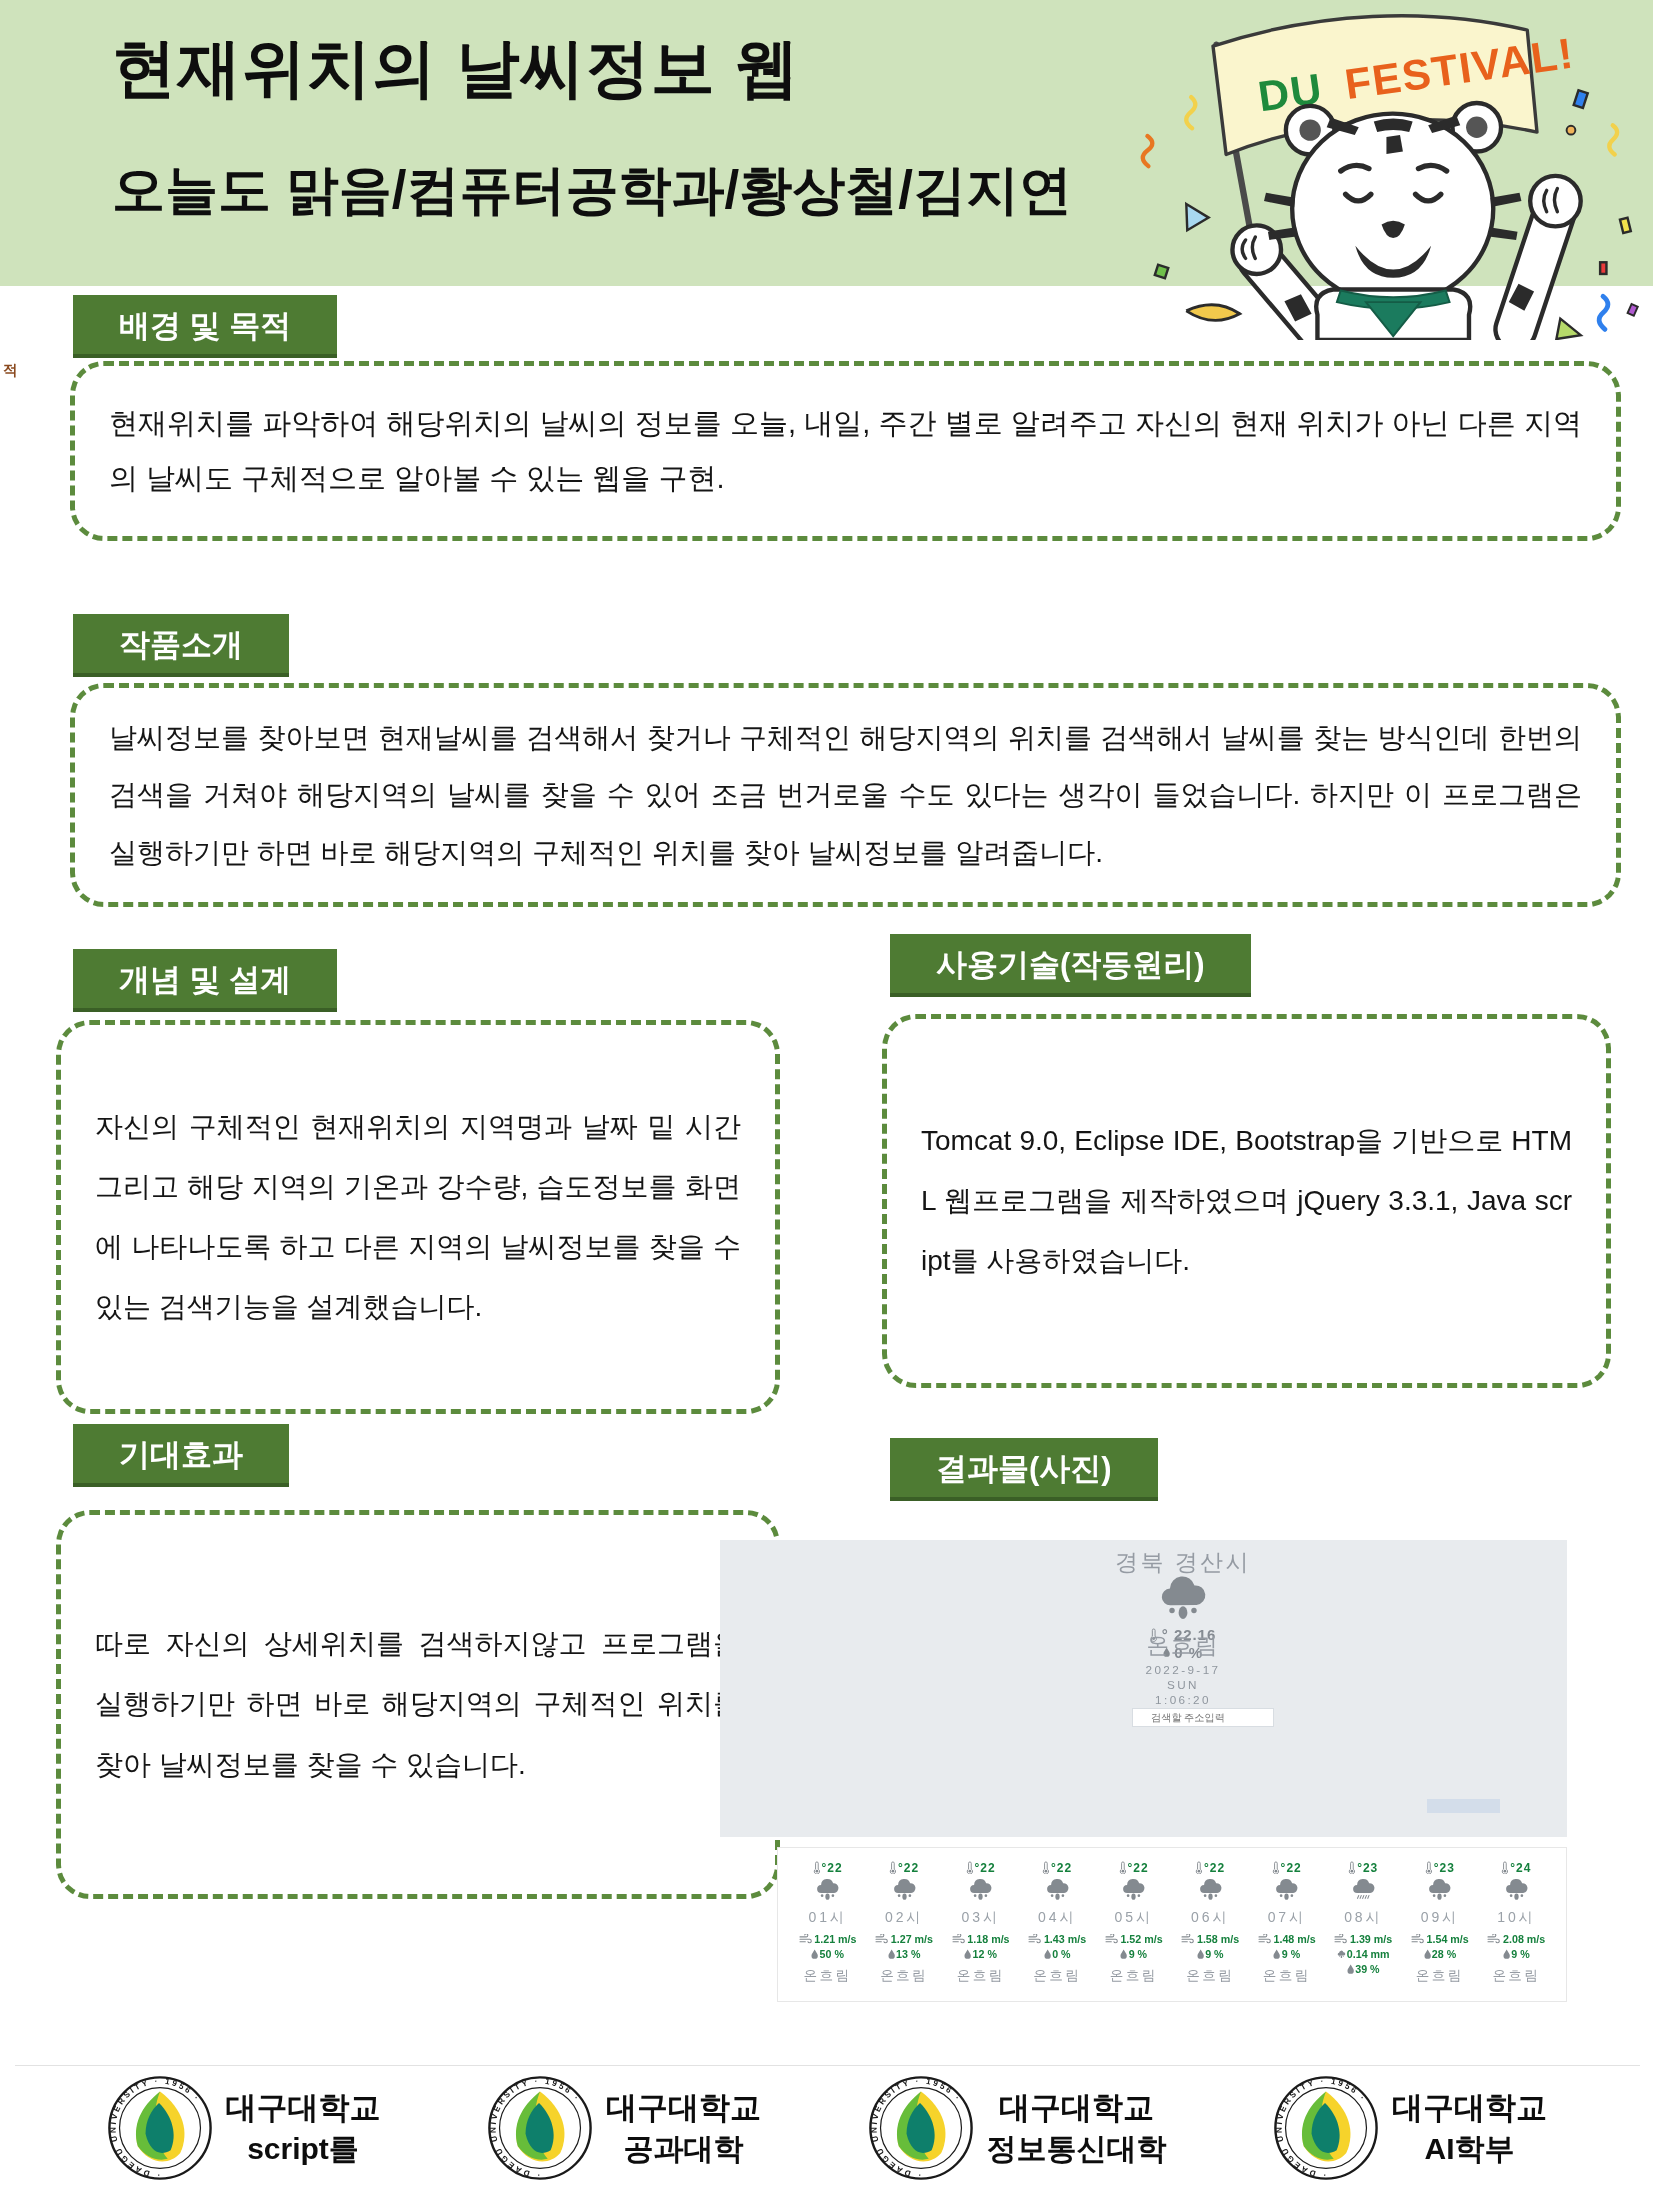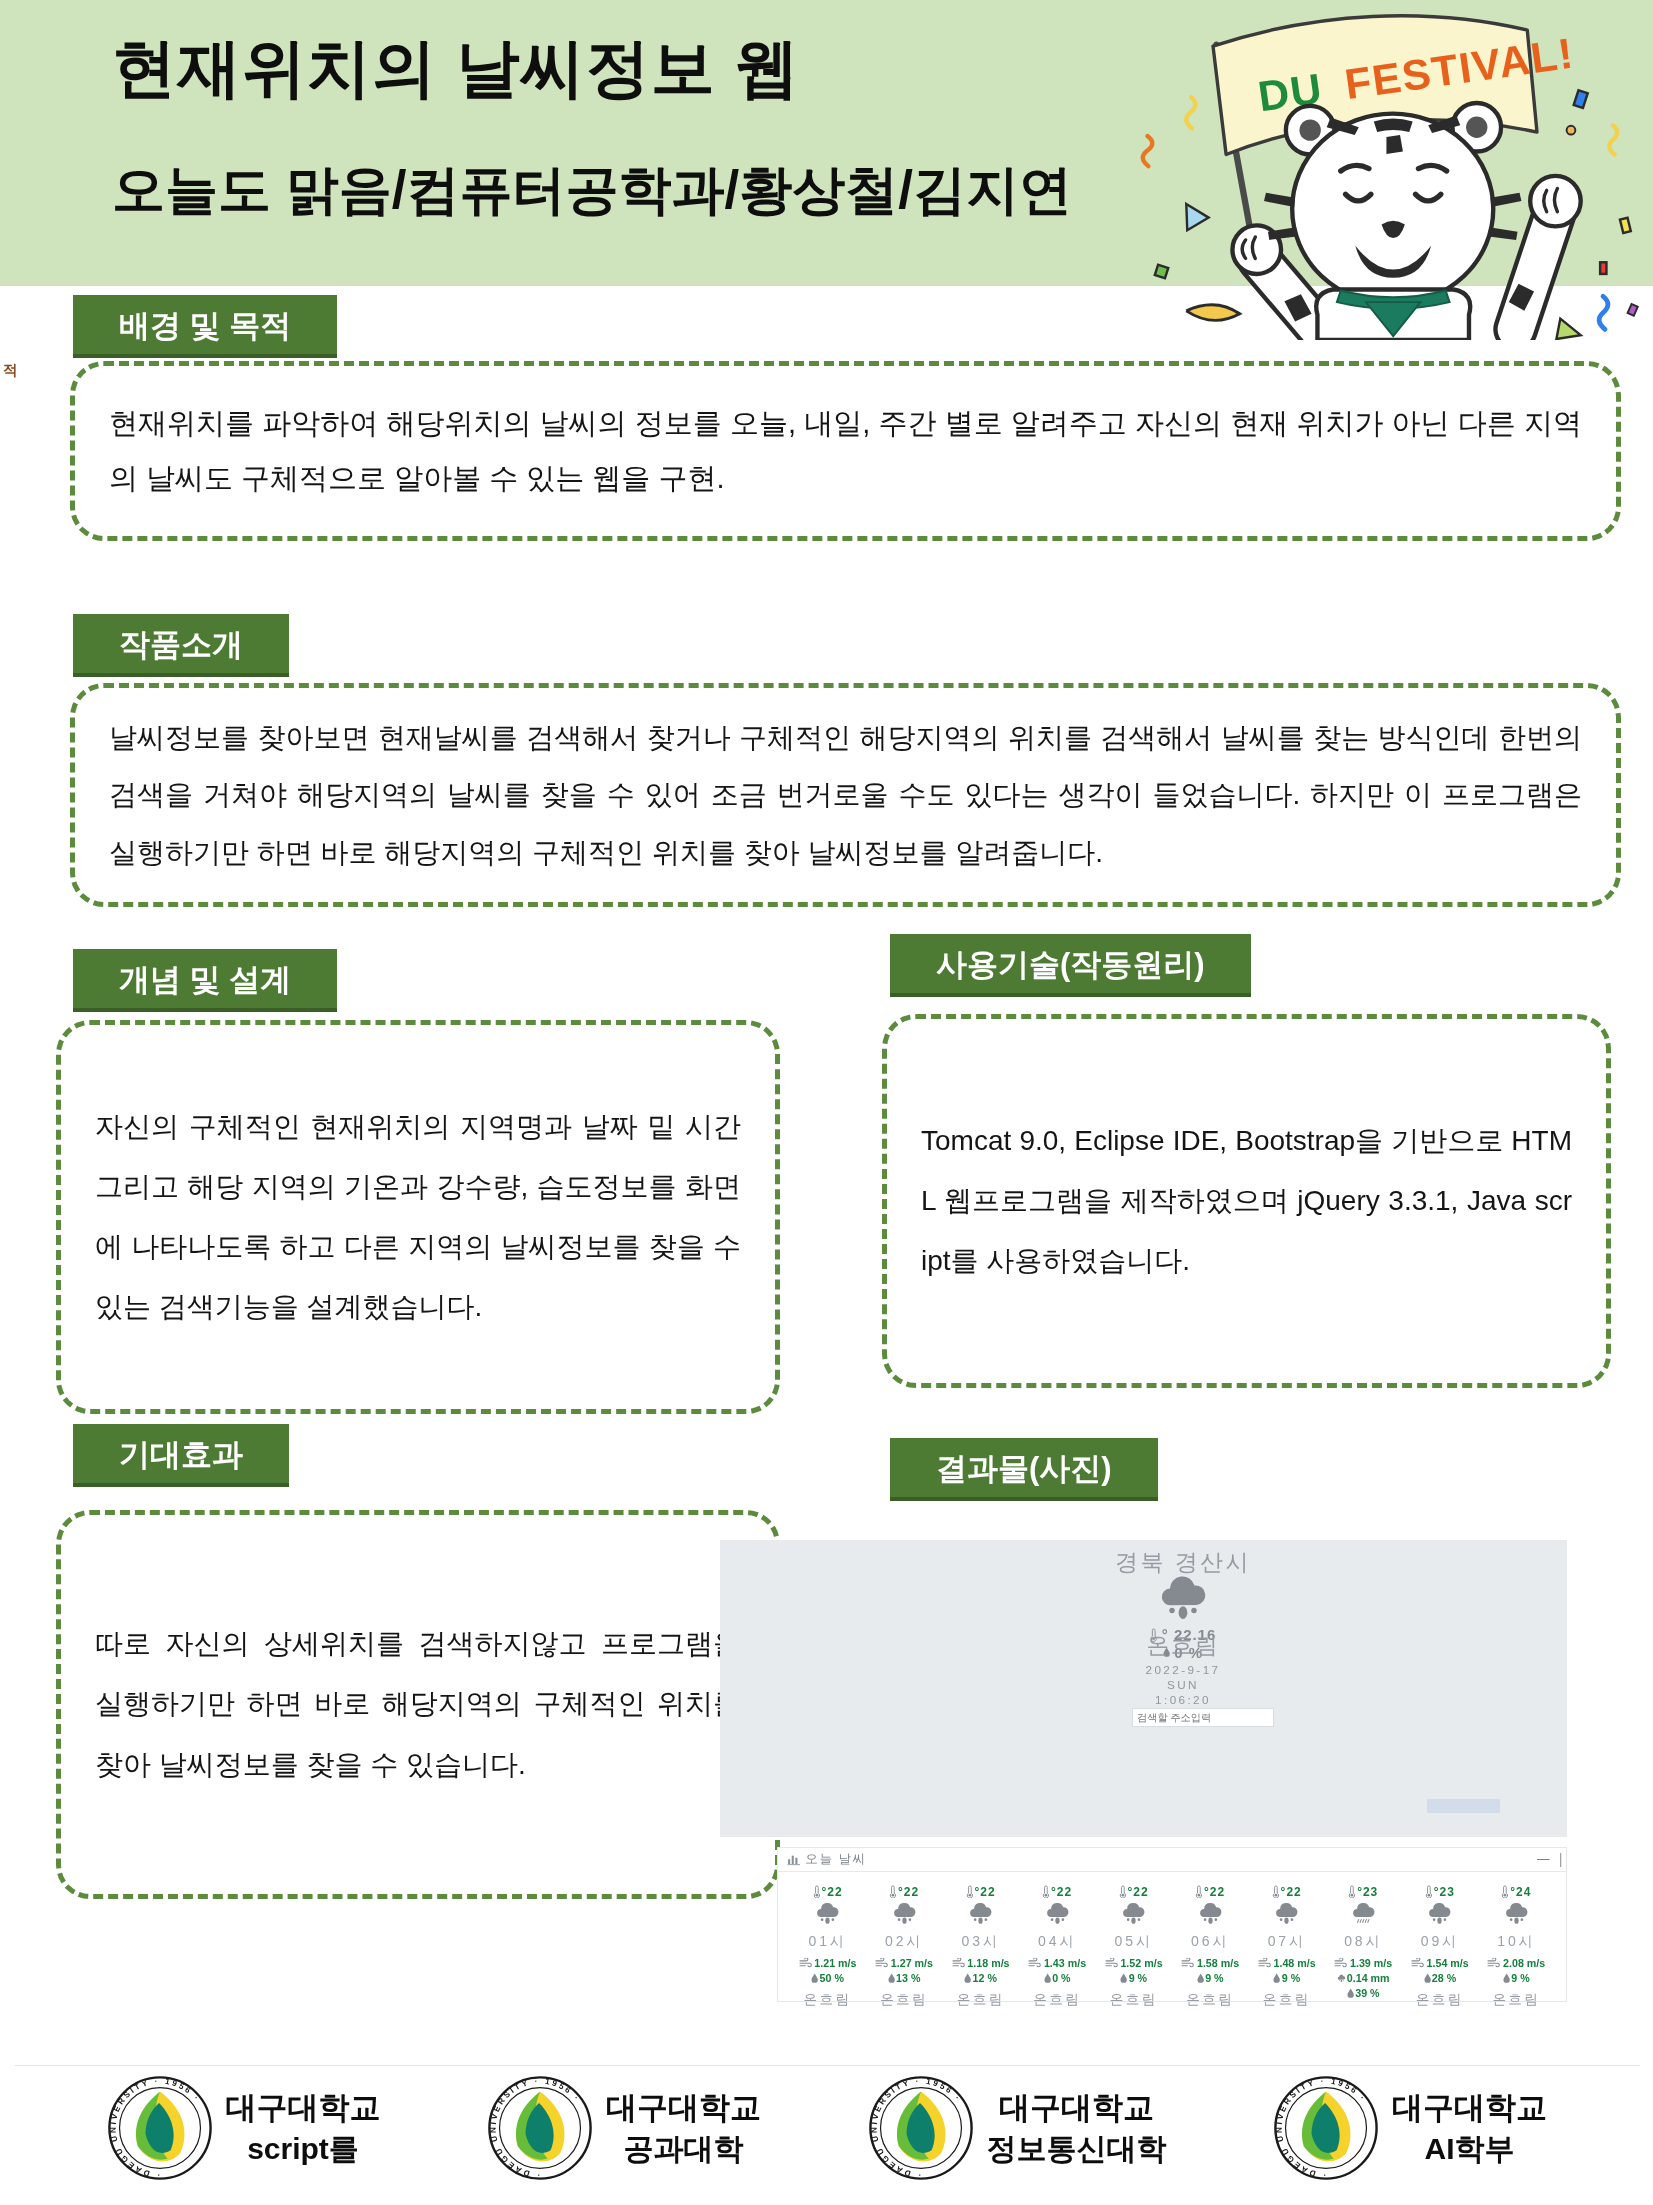--- a/index.html
+++ b/index.html
@@ -26,22 +26,22 @@
 
   
   .shot { left:720px; top:1540px; width:847px; height:297px; background:#e8ebee; }
   .shot-center { position:absolute; left:463px; transform:translateX(-50%); text-align:center; color:#8f969e; }
   .loc { top:6.8px; font-size:23px; letter-spacing:2.4px; color:#959ba3; white-space:nowrap; }
   .cond { top:90px; font-size:22.4px; letter-spacing:1.9px; color:#959ba3; white-space:nowrap; }
   .mrow { display:flex; align-items:center; gap:3.9px; justify-content:flex-end;
     font-size:15px; font-weight:700; color:#858b92; letter-spacing:1px; white-space:nowrap; }
   .dt { font-size:11.7px; font-weight:400; letter-spacing:2.4px; color:#8f969e; white-space:nowrap; }
   .search { position:absolute; left:412px; top:168px; width:142px; height:19.4px; background:#fff;
-    border:0.5px solid #d8dde2; font-size:10.2px; color:#9aa2ab; padding:0 4px;
-    font-family:Liberation Sans, sans-serif; }
+    border:0.5px solid #d8dde2; font-size:10.2px; color:#9aa2ab; padding:0 18px;
+    font-family:Liberation Serif, serif; }
   .artifact { left:707px; top:259px; width:73px; height:13.6px; background:rgba(187,205,228,.45); }
 
   
   .panel { left:777px; top:1847px; width:790px; height:155px; background:#fff;
     border:1px solid #e7e7e7; }
   .panel-head { position:relative; height:24px; border-bottom:0.5px solid #e9e9e9;
     display:flex; align-items:center; gap:4.9px; padding:0 8.8px; color:#7c828a;
     font-size:12.6px; letter-spacing:1.5px; }
   .min-btn { position:absolute; right:16.5px; top:3.9px; color:#6d737a; font-size:12.6px;
     background:none; border:none; cursor:pointer; }
@@ -231,28 +231,20 @@
   </div>
   <div class="shot-center cond">온흐림</div>
   <div class="shot-center dt" style="top:123px;">2022-9-17</div>
   <div class="shot-center dt" style="top:138px;">SUN</div>
   <div class="shot-center dt" style="top:153px;">1:06:20</div>
   <input class="search" type="text" placeholder="검색할 주소입력" style="">
   <div class="abs artifact" style="left:707px; top:259px;"></div>
 </div>
 
 <div class="abs panel">
-  <div class="panel-head">
-    <svg class="schart" viewBox="0 0 28 26" width="13.6" height="12.6">
-        <use href="#i-chart"></use>
-      </svg>
-    <span>오늘 날씨</span>
-    <button class="min-btn">—</button>
-    <span class="edge-mark">|</span>
-  </div>
   <div class="hours">
 
     <div class="hcol">
       <div class="hrow temp">
           <svg class="s16" style="width:7.8px;height:13.6px;" viewBox="0 0 16 28" width="7.8" height="13.6">
             <use href="#i-thermo"></use>
           </svg>
           <span>°22</span>
         </div>
       <svg class="scl" viewBox="0 0 52 47" width="25" height="23">

